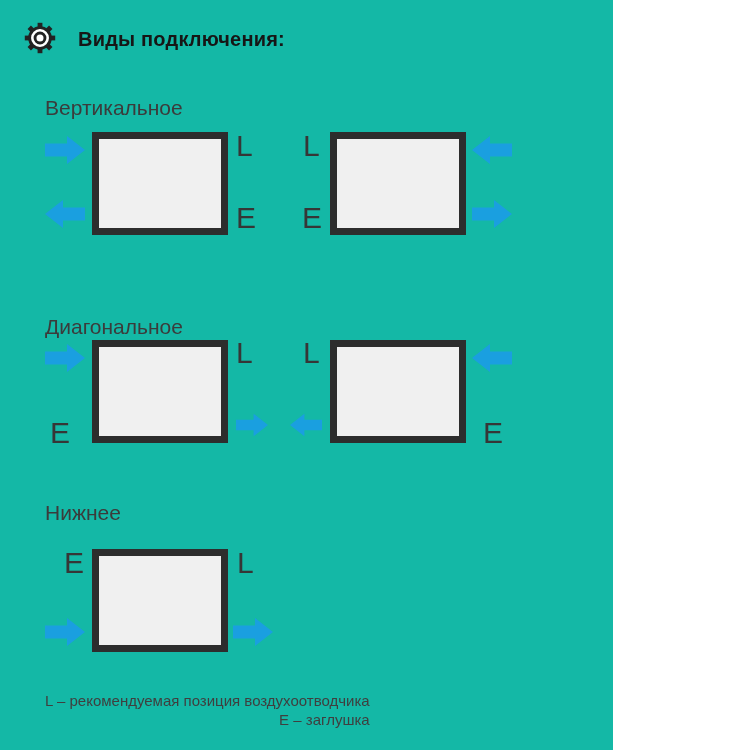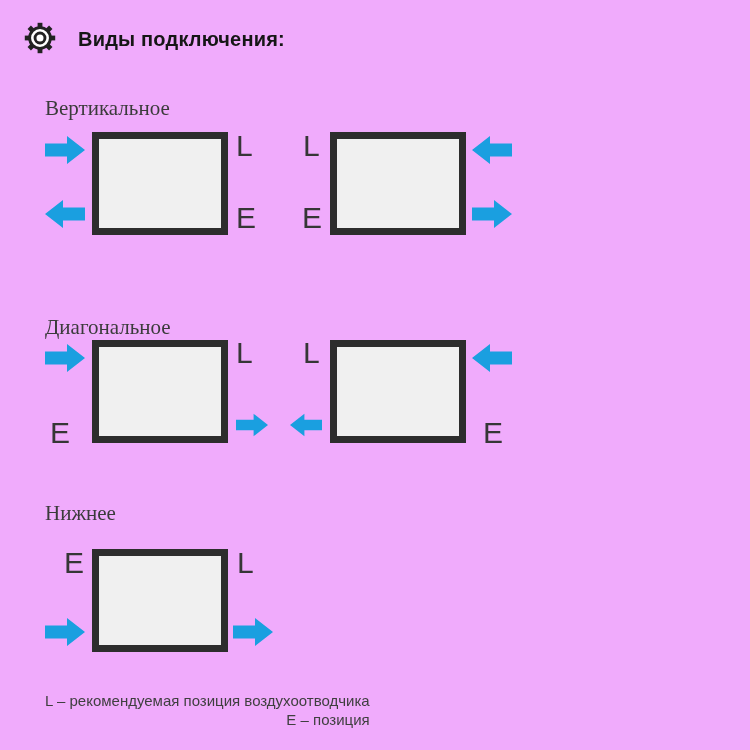--- a/index.html
+++ b/index.html
@@ -1,26 +1,26 @@
 <!DOCTYPE html>
 <html><head>
 <meta charset="utf-8">
 <style>
   html,body{margin:0;padding:0;background:#fff;}
   .page{
-    position:relative;width:750px;height:750px;background:#f0abfc;
+    position:relative;width:613px;height:750px;background:#14b8a6;
     font-family:"Liberation Sans",sans-serif;overflow:hidden;
   }
   .gear{position:absolute;left:24px;top:22px;width:32px;height:32px;}
   .title{
     position:absolute;left:78px;top:28px;margin:0;
     font-size:20px;font-weight:bold;color:#161616;letter-spacing:.2px;
   }
   .sec-label{
-    position:absolute;left:45px;font-size:21px;line-height:26px;color:#3b3b3b;font-family:Liberation Serif, serif;
+    position:absolute;left:45px;font-size:21px;line-height:26px;color:#3b3b3b;
   }
   .radiator{
     position:absolute;width:136px;height:103px;box-sizing:border-box;
     border:7px solid #2d2d2d;background:#f0f0f0;
   }
   .letter{
     position:absolute;font-size:30px;line-height:30px;color:#363636;
   }
   .arrow{position:absolute;width:40px;height:28px;display:block;}
   .arrow.small{width:32px;}
@@ -109,16 +109,16 @@
     <svg class="arrow" style="left:45px;top:618px" viewBox="0 0 40 28">
         <polygon points="0,7.5 22,7.5 22,0 40,14 22,28 22,20.5 0,20.5" fill="#1A9FE0"></polygon>
       </svg>
     <svg class="arrow" style="left:233px;top:618px" viewBox="0 0 40 28">
         <polygon points="0,7.5 22,7.5 22,0 40,14 22,28 22,20.5 0,20.5" fill="#1A9FE0"></polygon>
       </svg>
   </section>
 
   <div class="legend">
     <div>L – рекомендуемая позиция воздухоотводчика</div>
-    <div>E – позиция</div>
+    <div>E – заглушка</div>
   </div>
 
 </div>
 
 </body></html>

